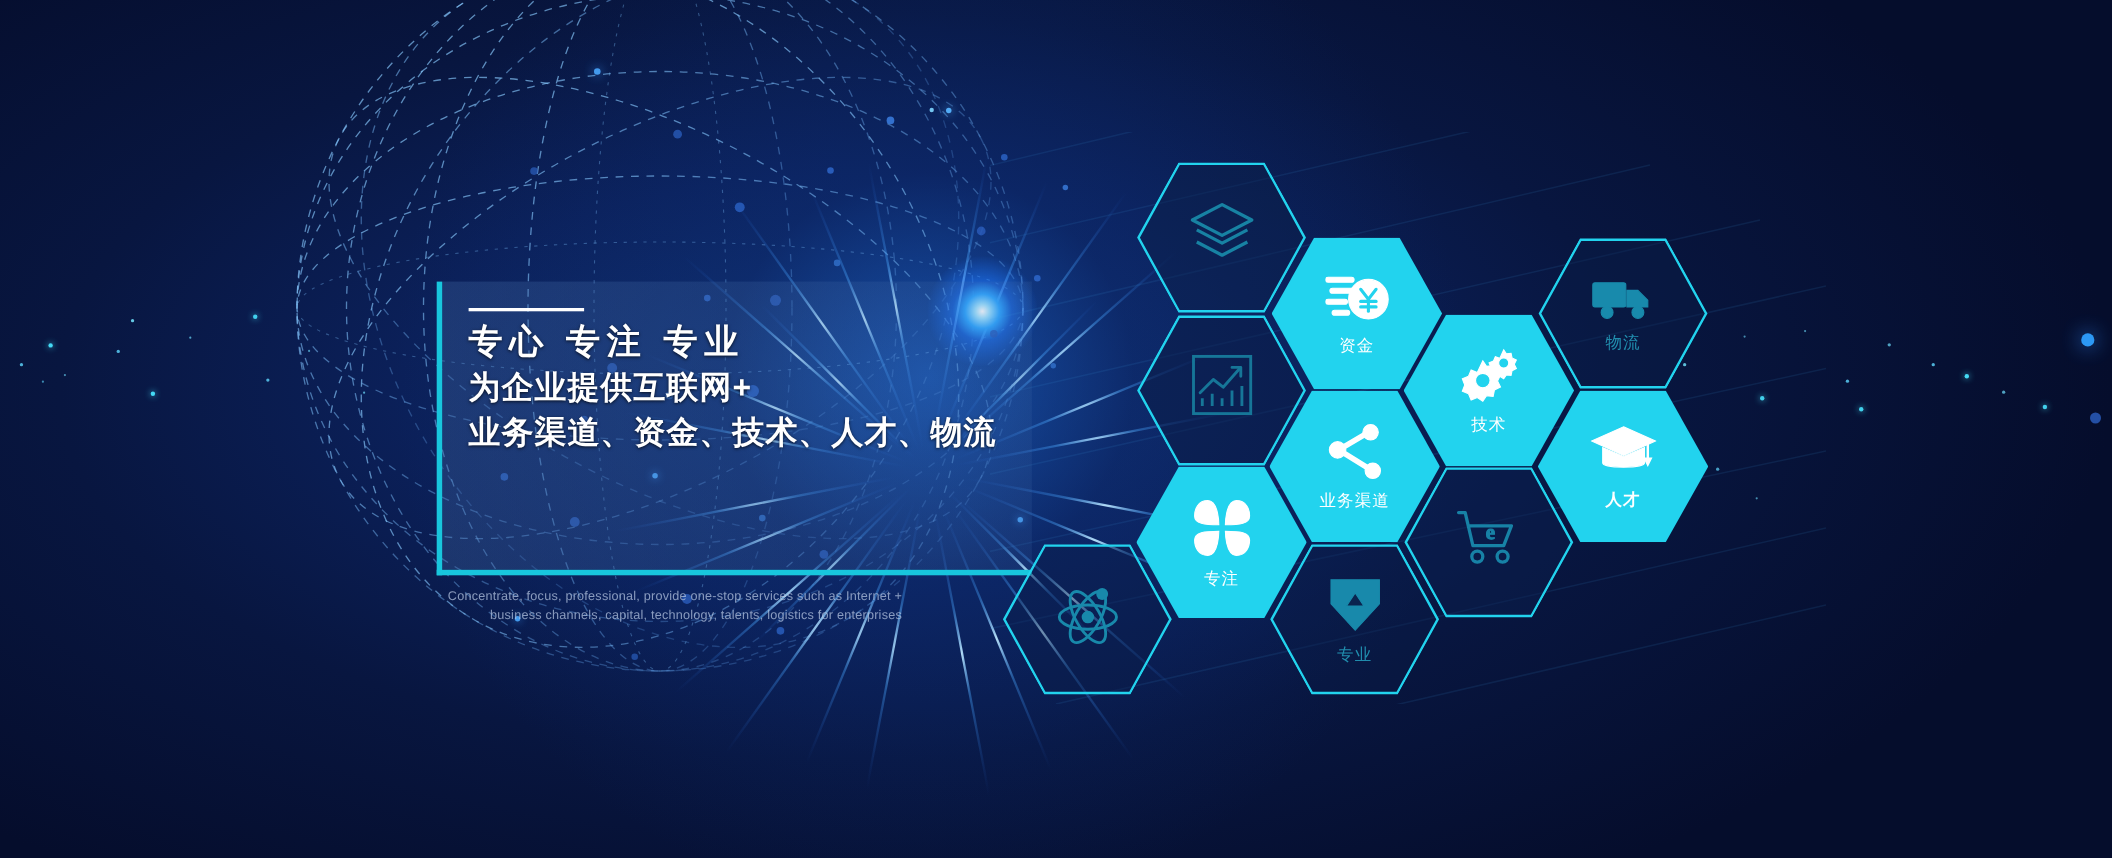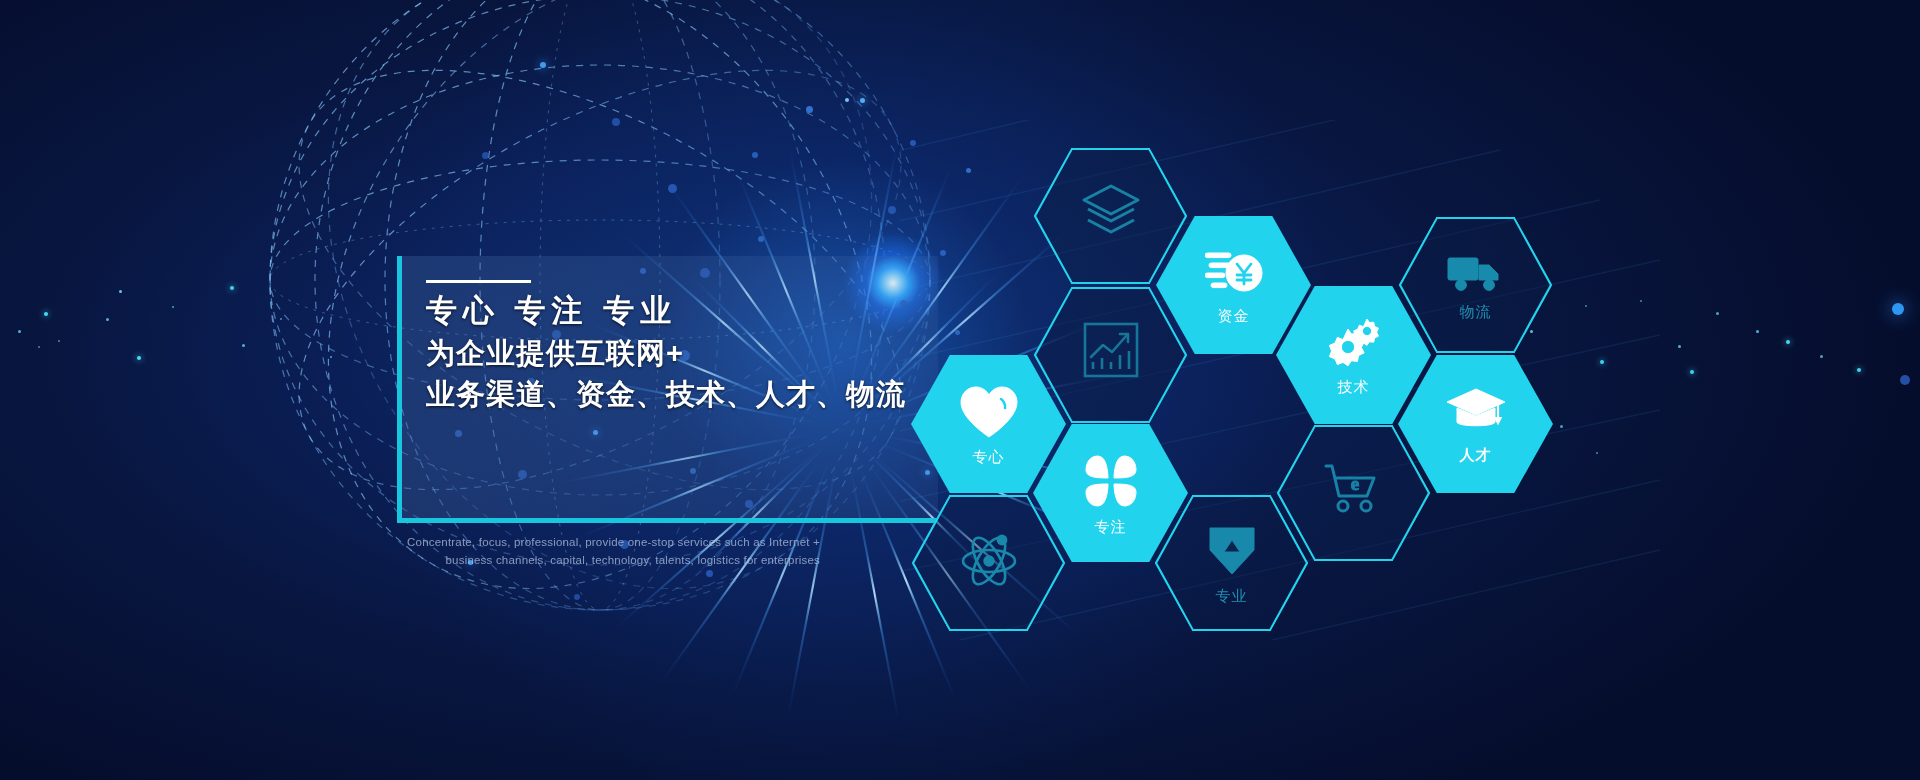--- a/index.html
+++ b/index.html
@@ -256,21 +256,21 @@
             <polygon points="31,4 58,18 31,32 4,18"></polygon>
                 <polyline points="8,27 31,39 54,27"></polyline>
                 <polyline points="8,38 31,50 54,38"></polyline>
           </g>
             </svg>
         </span>
         <span class="lbl"></span>
       </div>
     </div>
 
-    <div class="hexwrap" style="left:1156px;top:216px;">
+    <div class="hexwrap" style="left:1156px;top:216px;font-family:Liberation Serif, serif;">
       <div class="hex solid">
         <span class="ico">
           <svg width="58" height="50" viewBox="0 0 58 50">
             <g fill="#ffffff">
               <rect x="0" y="5" width="26" height="4.6" rx="2.3"></rect>
               <rect x="4" y="15" width="22" height="4.6" rx="2.3"></rect>
               <rect x="0" y="25" width="20" height="4.6" rx="2.3"></rect>
               <rect x="6" y="35" width="16" height="4.6" rx="2.3"></rect>
             </g>
             <circle cx="39" cy="25" r="18" fill="#ffffff"></circle>
@@ -341,32 +341,39 @@
               <circle cx="41" cy="14" r="4.6" fill="#22d3ee"></circle>
               <path d="M22,12 l3.4,5 6-0.6 1.2,5.9 5.5,2.6 -2.7,5.5 2.7,5.5 -5.5,2.6 -1.2,5.9 -6,-0.6 -3.4,5 -5-3.4 -5.6,2.2 -2.4,-5.6 -5.6,-2.4 2.2,-5.6 -2.2,-5.6 5.6,-2.4 2.4,-5.6 5.6,2.2z"></path>
               <circle cx="22" cy="30" r="6.6" fill="#22d3ee"></circle>
             </g>
           </svg>
         </span>
         <span class="lbl">技术</span>
       </div>
     </div>
 
-    <div class="hexwrap" style="left:911px;top:355px;">
+
+    <div class="hexwrap" style="left:1154px;top:355px;">
       <div class="hex solid">
         <span class="ico">
-          <svg width="62" height="54" viewBox="0 0 62 54">
-            <path d="M31,52 C31,52 3,34 3,17.5 C3,8 10,2 18,2 C24,2 29,6 31,10 C33,6 38,2 44,2 C52,2 59,8 59,17.5 C59,34 31,52 31,52 Z" fill="#ffffff"></path>
-            <path d="M43,14 a10,10 0 0 1 4,9" stroke="#22d3ee" stroke-width="2.6" fill="none" stroke-linecap="round"></path>
-          </svg>
-        </span>
-        <span class="lbl">专心</span>
-      </div>
-    </div>
-
+          <svg width="56" height="52" viewBox="0 0 56 52">
+            <g stroke="#ffffff" stroke-width="5" stroke-linecap="round" fill="none">
+              <line x1="40" y1="8" x2="13" y2="24"></line>
+                <line x1="13" y1="24" x2="42" y2="42"></line>
+            </g>
+            <g fill="#ffffff">
+              <circle cx="42" cy="8" r="7"></circle>
+                <circle cx="12" cy="24" r="7.5"></circle>
+                <circle cx="44" cy="43" r="7"></circle>
+            </g>
+          </svg>
+        </span>
+        <span class="lbl">业务渠道</span>
+      </div>
+    </div>
 
     <div class="hexwrap" style="left:1398px;top:355px;font-weight:bold;">
       <div class="hex solid">
         <span class="ico">
           <svg width="60" height="50" viewBox="0 0 60 50">
             <g fill="#ffffff">
               <polygon points="30,2 59,15 30,28 1,15"></polygon>
               <path d="M11,21 v14 c0,5 38,5 38,0 v-14 l-19,8 z"></path>
             </g>
             <g stroke="#ffffff" stroke-width="2.2" fill="none" stroke-linecap="round">

